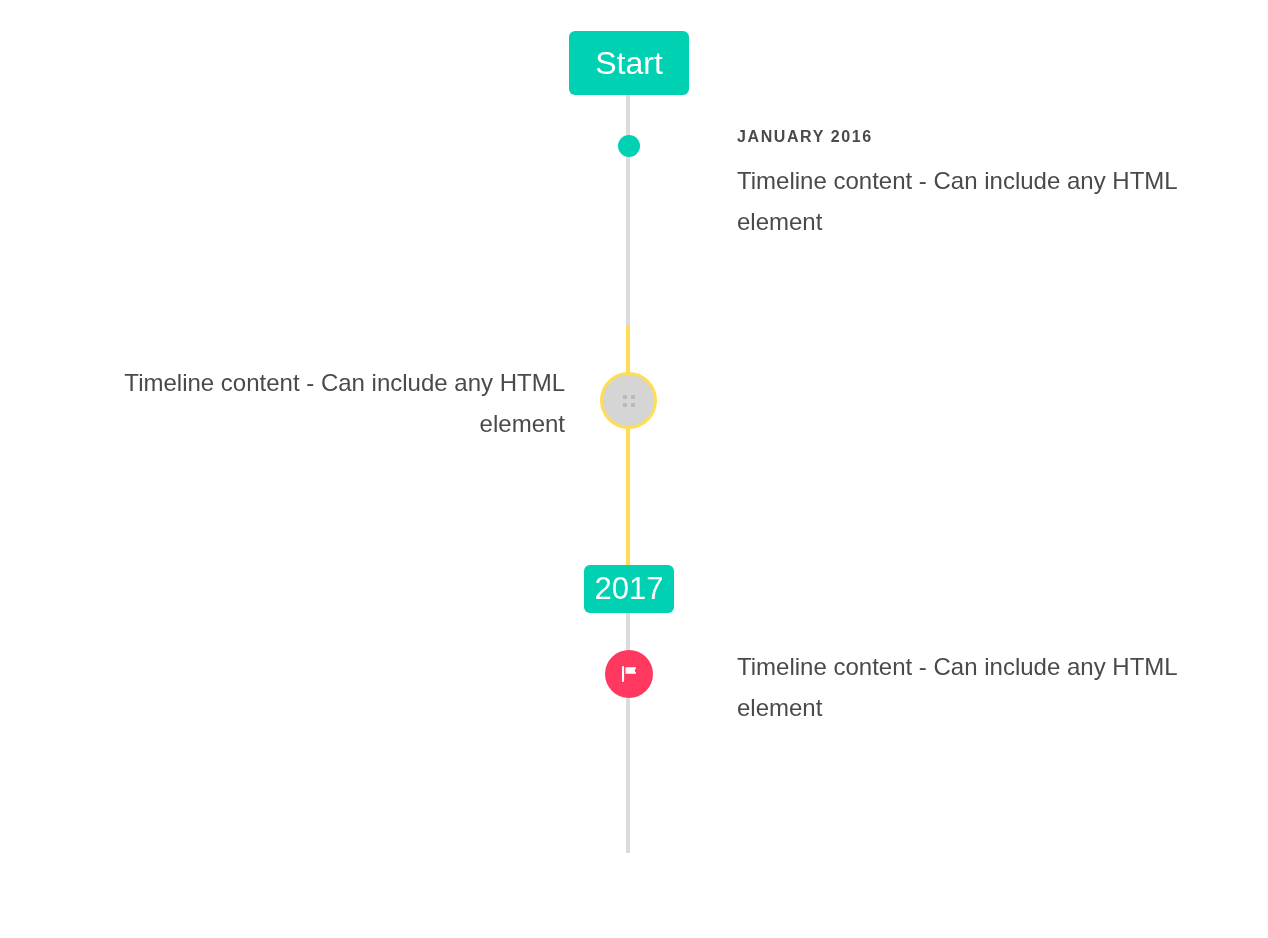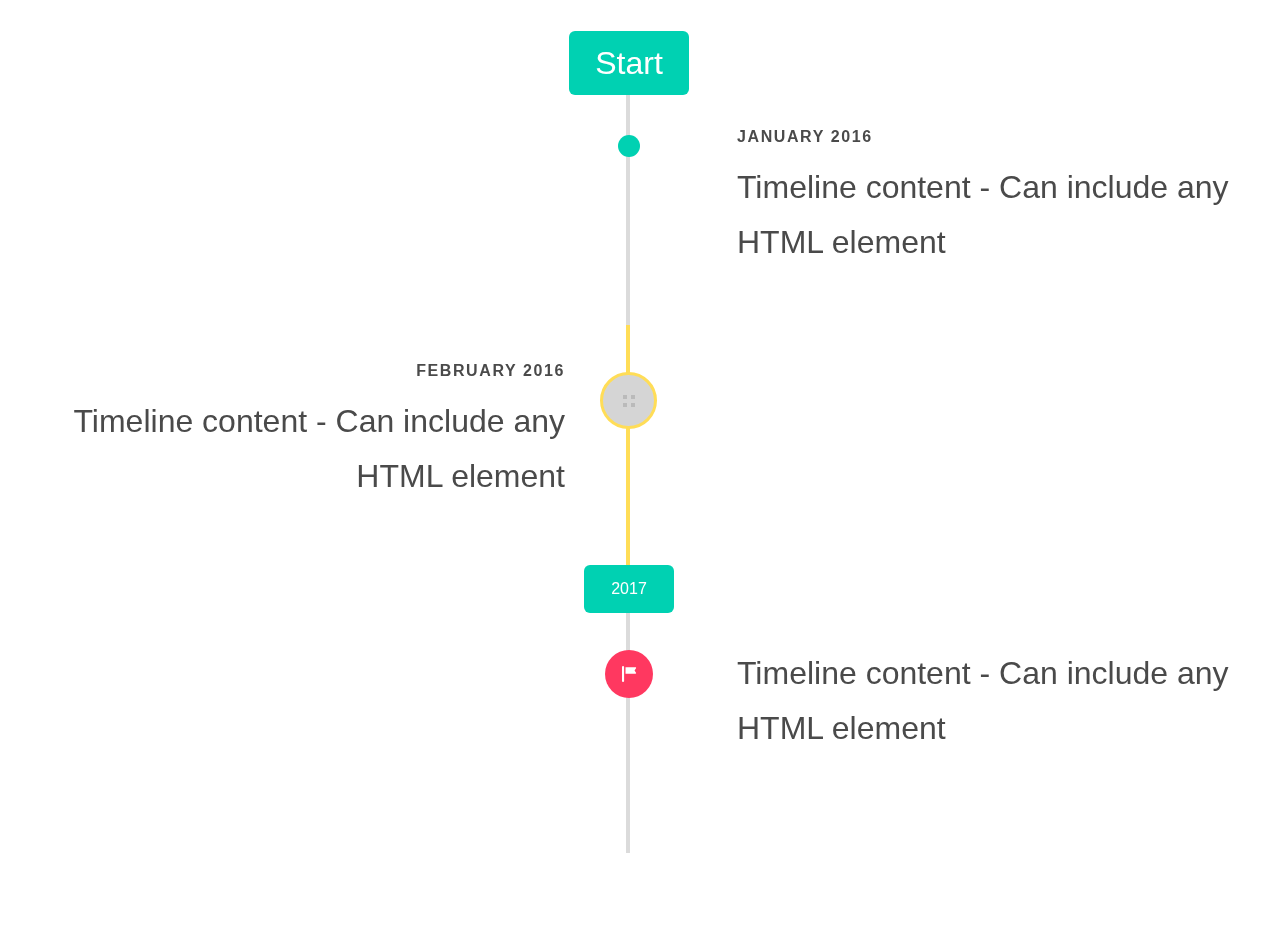--- a/index.html
+++ b/index.html
@@ -57,21 +57,21 @@
     height: 62px;
     line-height: 62px;
     font-size: 32px;
   }
   .pill-mid {
     top: 565px;
     left: 584px;
     width: 90px;
     height: 48px;
     line-height: 48px;
-    font-size: 16px;
+    font-size: 31px;
   }
 
   
   .item {
     position: absolute;
     left: 0;
     width: 1268px;
   }
   .item-jan   { top: 128px; }
   .item-feb   { top: 362px; }
@@ -90,21 +90,21 @@
     font-weight: bold;
     letter-spacing: 1.6px;
     color: #4a4a4a;
     margin: 0 0 14px 0;
     line-height: 1.1;
     white-space: nowrap;
   }
   .content-left .date-label { white-space: nowrap; }
 
   .content-text {
-    font-size: 32px;
+    font-size: 24px;
     font-weight: 400;
     color: #4a4a4a;
     line-height: 1.72;
     margin: 0;
   }
 
   
   .marker {
     position: absolute;
     border-radius: 50%;
@@ -168,21 +168,20 @@
   <div class="marker marker-image">
     <svg class="broken-img" viewBox="0 0 16 16">
       <rect x="2" y="2" width="4" height="4" fill="#8a8a8a"></rect>
       <rect x="10" y="2" width="4" height="4" fill="#8a8a8a"></rect>
       <rect x="2" y="10" width="4" height="4" fill="#8a8a8a"></rect>
       <rect x="10" y="10" width="4" height="4" fill="#8a8a8a"></rect>
     </svg>
   </div>
   <div class="item item-feb">
     <div class="content content-left">
-      <p class="date-label">FEBRUARY 2016</p>
       <p class="content-text">Timeline content - Can include any HTML element</p>
     </div>
   </div>
 
   <div class="pill pill-mid">2017</div>
 
   <div class="marker marker-icon">
     <svg width="22" height="22" viewBox="0 0 24 24">
       <path d="M5.5 3.2a1.15 1.15 0 0 1 1.15 1.15v15.3a1.15 1.15 0 0 1-2.3 0V4.35A1.15 1.15 0 0 1 5.5 3.2z" fill="#ffffff"></path>
       <path d="M8.2 4.6h10.9c.55 0 .85.6.56 1.05l-1.6 2.5 1.6 2.5c.29.45-.01 1.05-.56 1.05H8.2V4.6z" fill="#ffffff"></path>

